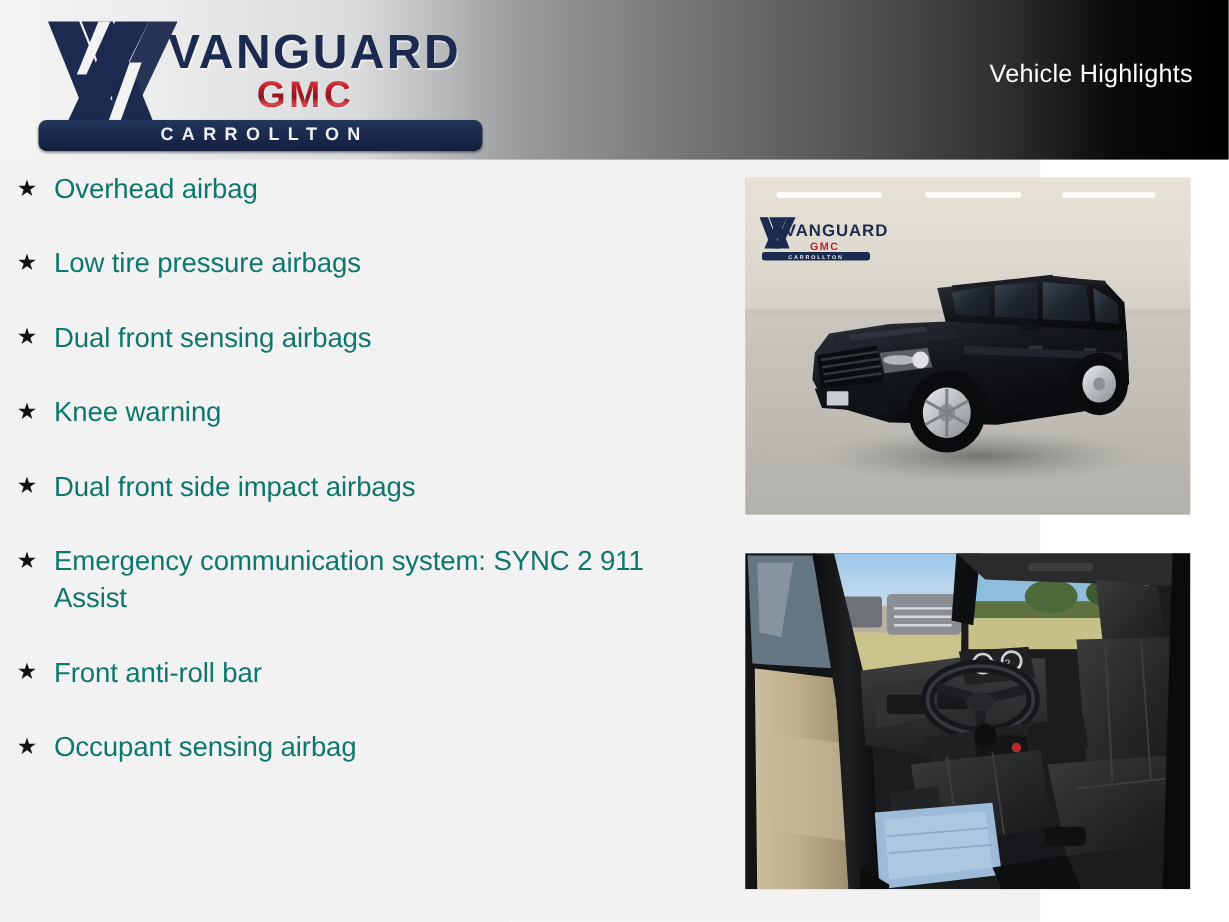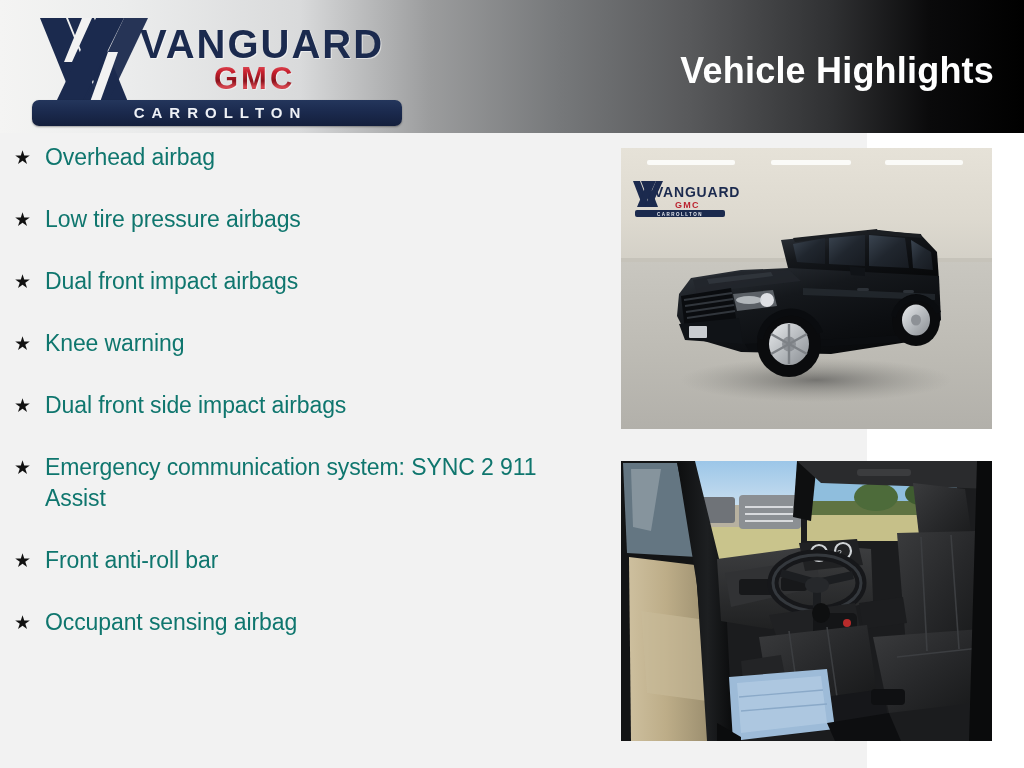--- a/index.html
+++ b/index.html
@@ -107,22 +107,22 @@
     letter-spacing: 7px;
     text-indent: 7px;
   }
 
   #header-title {
     position: absolute;
     right: 30px;
     top: 50px;
     color: #ffffff;
     font-family: "Liberation Sans", sans-serif;
-    font-size: 36px;
-    font-weight: bold;
+    font-size: 21px;
+    font-weight: normal;
     letter-spacing: 0.2px;
     white-space: nowrap;
   }
 
   
   #features {
     position: absolute;
     left: 0;
     top: 142px;
     width: 610px;
@@ -214,21 +214,21 @@
     <li class="feature-row">
       <span class="feature-star">★</span>
       <span class="feature-text">Overhead airbag</span>
     </li>
     <li class="feature-row">
       <span class="feature-star">★</span>
       <span class="feature-text">Low tire pressure airbags</span>
     </li>
     <li class="feature-row">
       <span class="feature-star">★</span>
-      <span class="feature-text">Dual front impact airbags</span>
+      <span class="feature-text">Dual front sensing airbags</span>
     </li>
     <li class="feature-row">
       <span class="feature-star">★</span>
       <span class="feature-text">Knee warning</span>
     </li>
     <li class="feature-row">
       <span class="feature-star">★</span>
       <span class="feature-text">Dual front side impact airbags</span>
     </li>
     <li class="feature-row">

